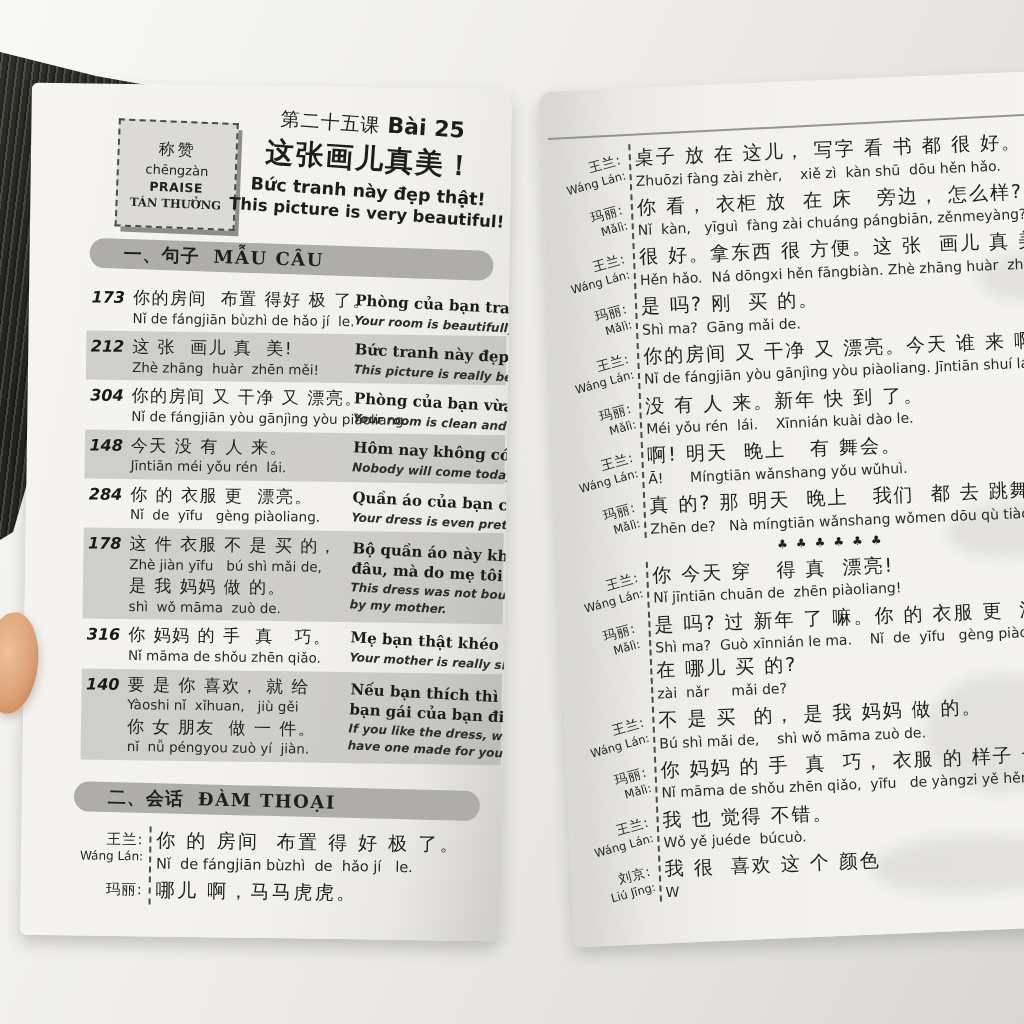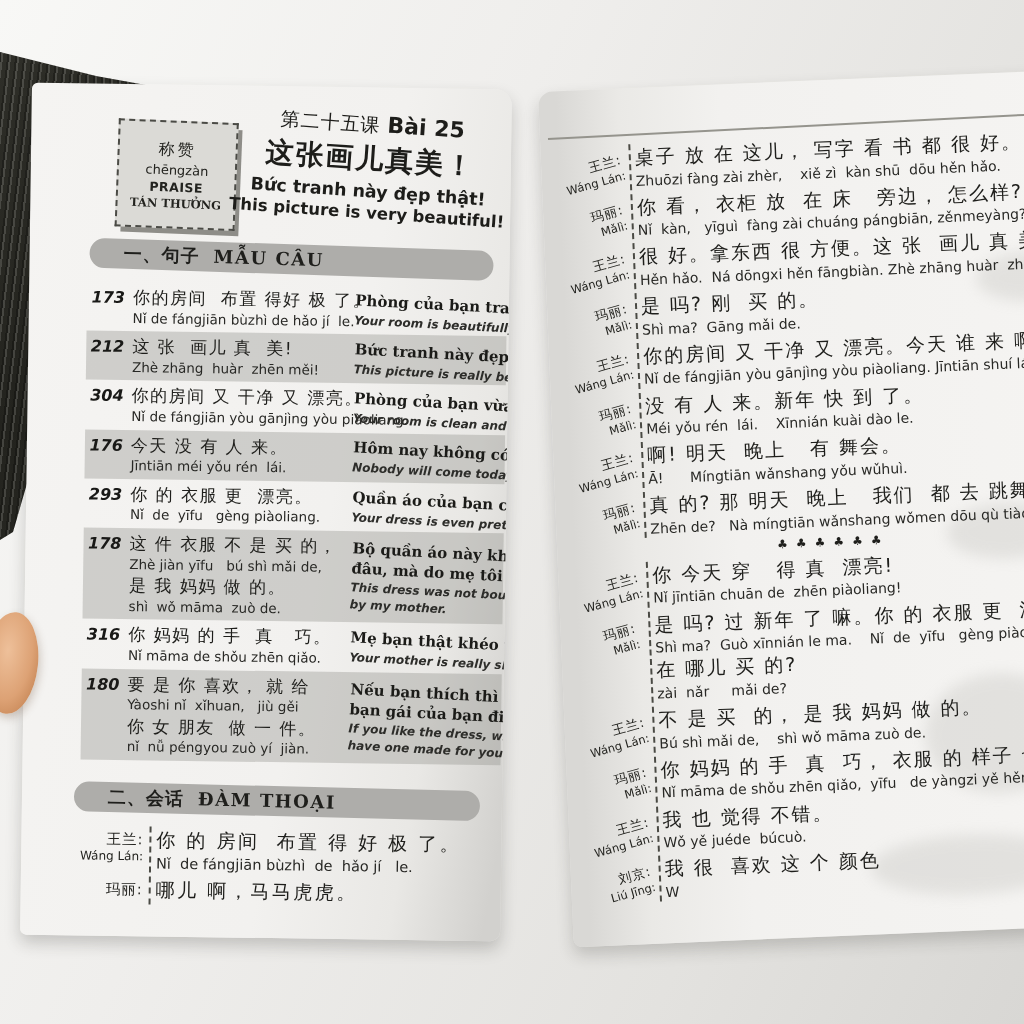--- a/index.html
+++ b/index.html
@@ -163,32 +163,32 @@
           <div class="s-left">
             <div class="hanzi">你的房间 又 干净 又 漂亮。</div>
             <div class="pinyin">Nǐ de fángjiān yòu gānjìng yòu piàoliang.</div>
           </div>
           <div class="s-right">
             <div class="viet">Phòng của bạn vừa sạch vừa đẹp.</div>
             <div class="eng">Your room is clean and beautiful.</div>
           </div>
         </div>
         <div class="s-row shaded">
-          <div class="s-num">176</div>
+          <div class="s-num">148</div>
           <div class="s-left">
             <div class="hanzi">今天 没 有 人 来。</div>
             <div class="pinyin">Jīntiān méi yǒu rén  lái.</div>
           </div>
           <div class="s-right">
             <div class="viet">Hôm nay không có ai đến cả.</div>
             <div class="eng">Nobody will come today.</div>
           </div>
         </div>
         <div class="s-row">
-          <div class="s-num">293</div>
+          <div class="s-num">284</div>
           <div class="s-left">
             <div class="hanzi">你 的 衣服 更  漂亮。</div>
             <div class="pinyin">Nǐ  de  yīfu   gèng piàoliang.</div>
           </div>
           <div class="s-right">
             <div class="viet">Quần áo của bạn càng đẹp hơn.</div>
             <div class="eng">Your dress is even prettier!</div>
           </div>
         </div>
         <div class="s-row shaded">
@@ -211,21 +211,21 @@
           <div class="s-left">
             <div class="hanzi">你 妈妈 的 手  真   巧。</div>
             <div class="pinyin">Nǐ māma de shǒu zhēn qiǎo.</div>
           </div>
           <div class="s-right">
             <div class="viet">Mẹ bạn thật khéo tay.</div>
             <div class="eng">Your mother is really skillful with her hands.</div>
           </div>
         </div>
         <div class="s-row shaded">
-          <div class="s-num">180</div>
+          <div class="s-num">140</div>
           <div class="s-left">
             <div class="hanzi">要 是 你 喜欢， 就 给</div>
             <div class="pinyin">Yàoshi nǐ  xǐhuan,   jiù gěi</div>
             <div class="hanzi">你 女 朋友  做 一 件。</div>
             <div class="pinyin">nǐ  nǚ péngyou zuò yí  jiàn.</div>
           </div>
           <div class="s-right">
             <div class="viet">Nếu bạn thích thì may một bộ cho</div>
             <div class="viet">bạn gái của bạn đi.</div>
             <div class="eng">If you like the dress, why won't you</div>

